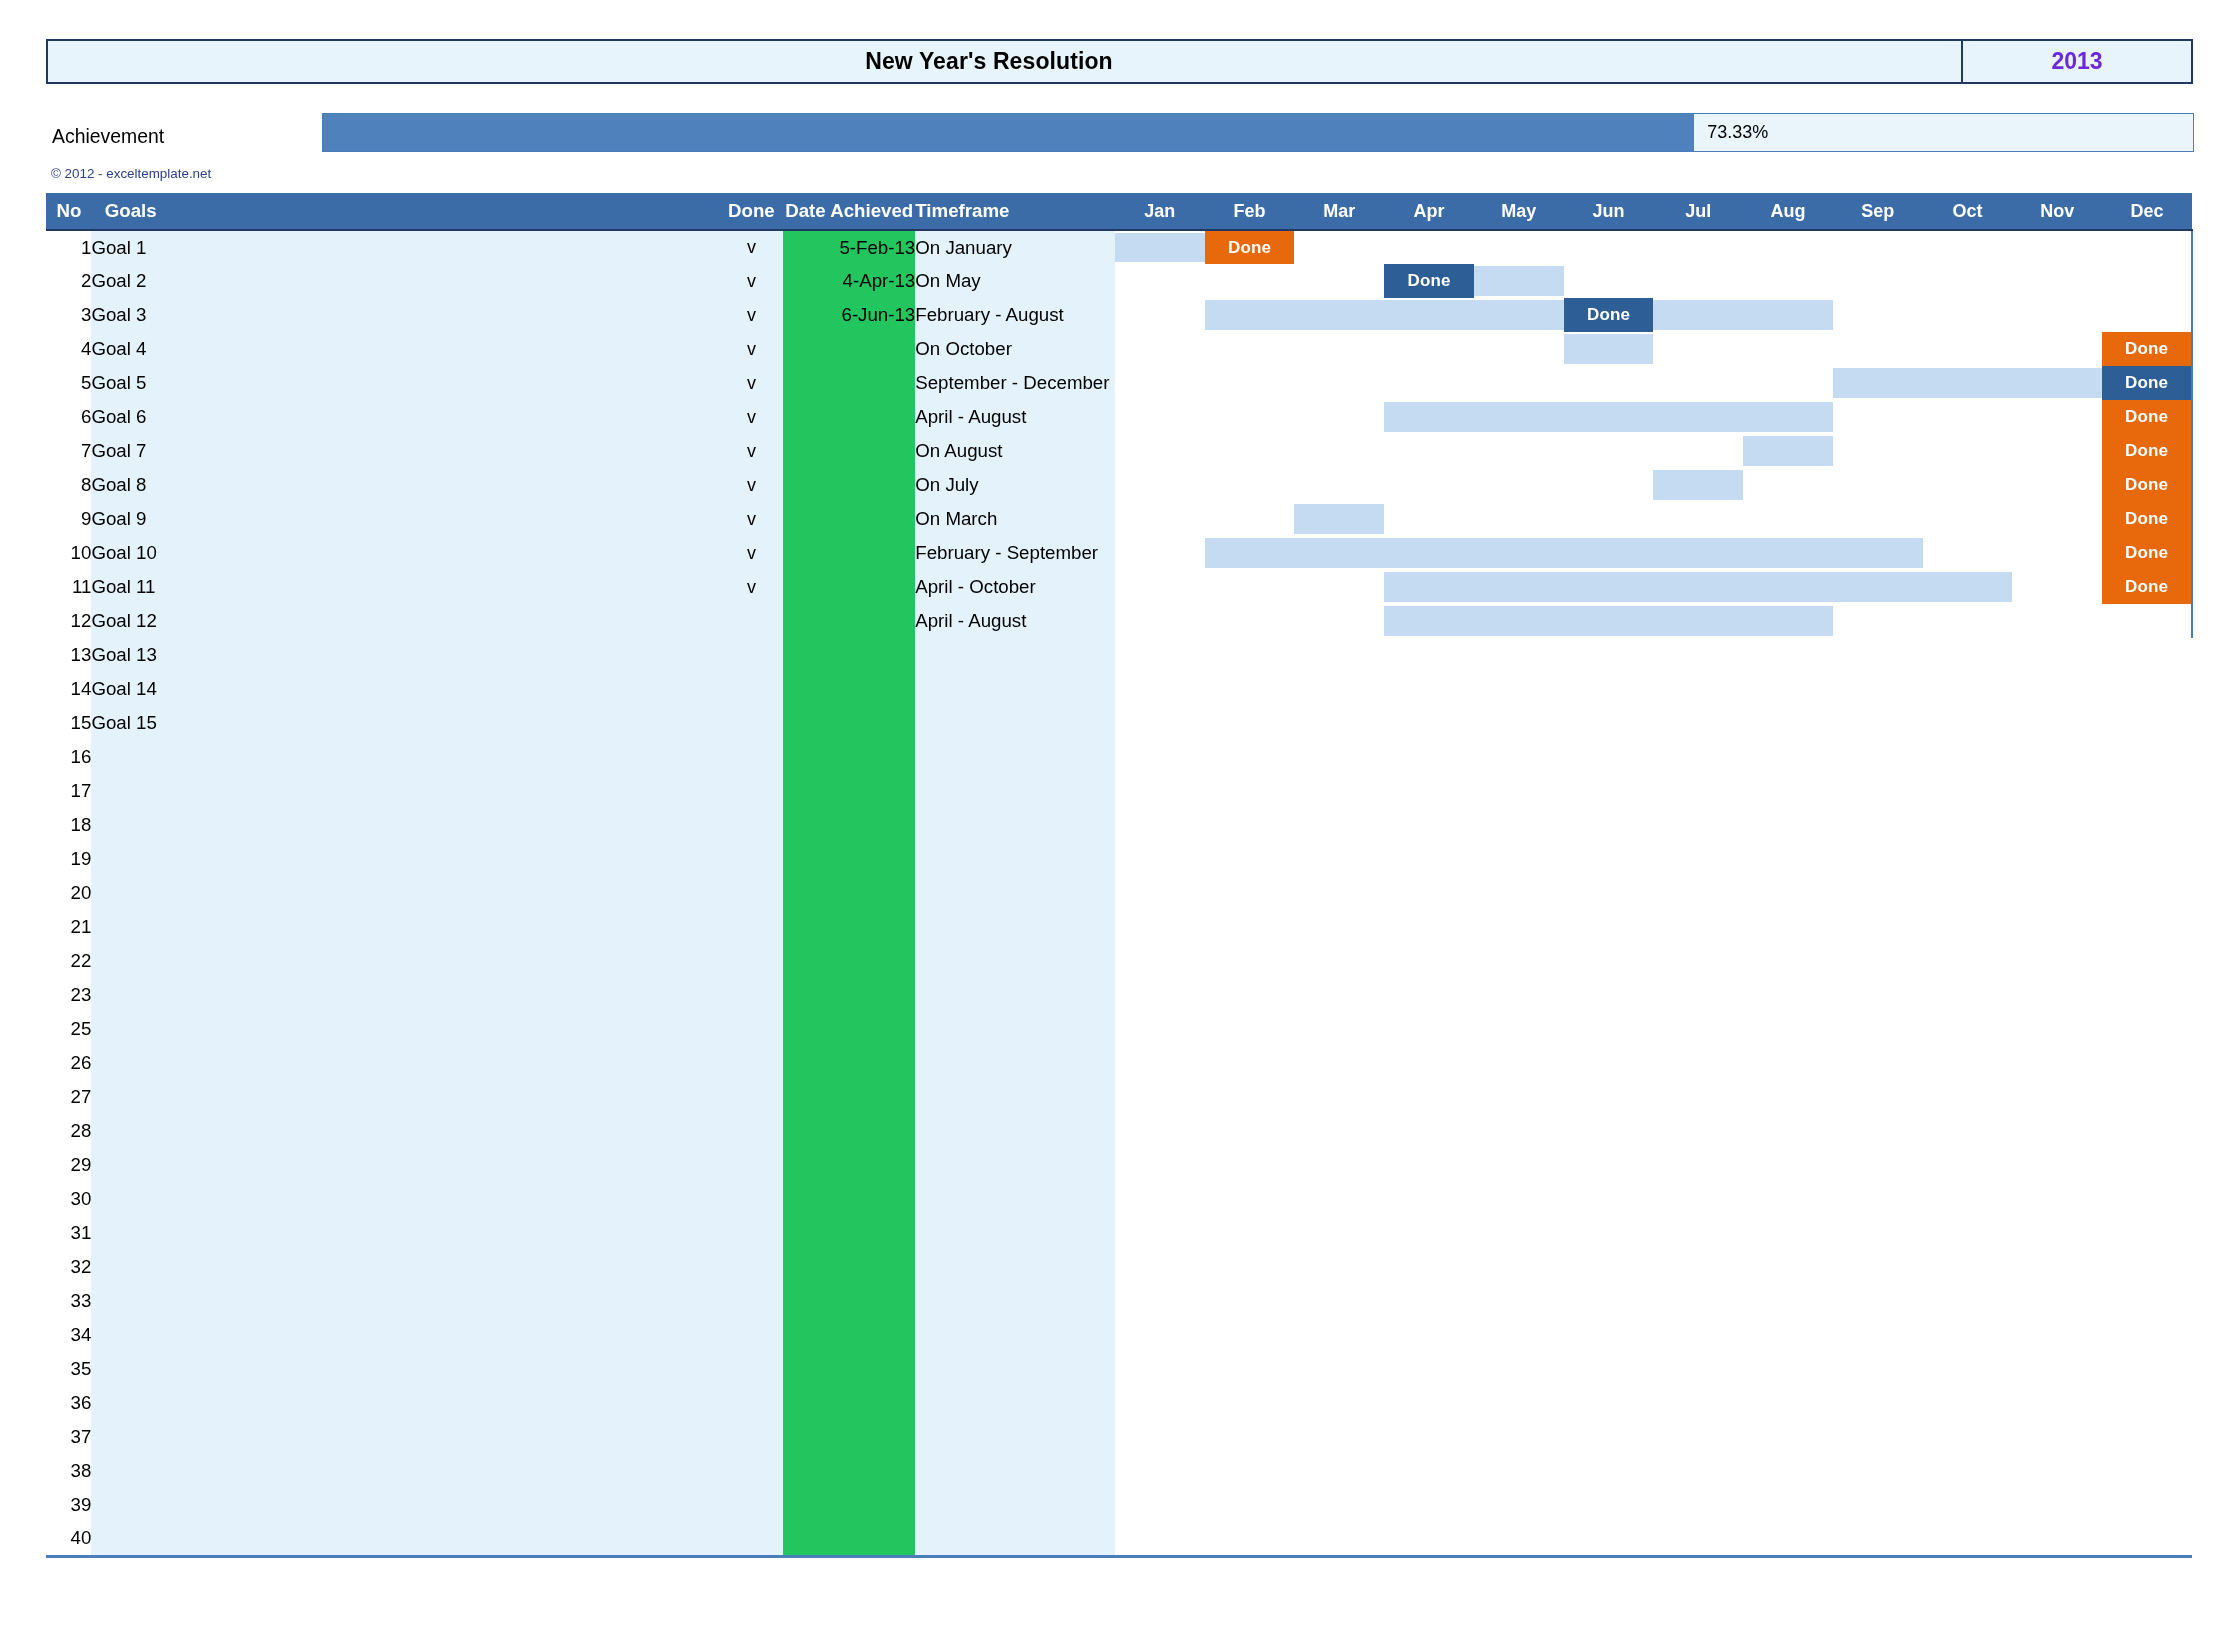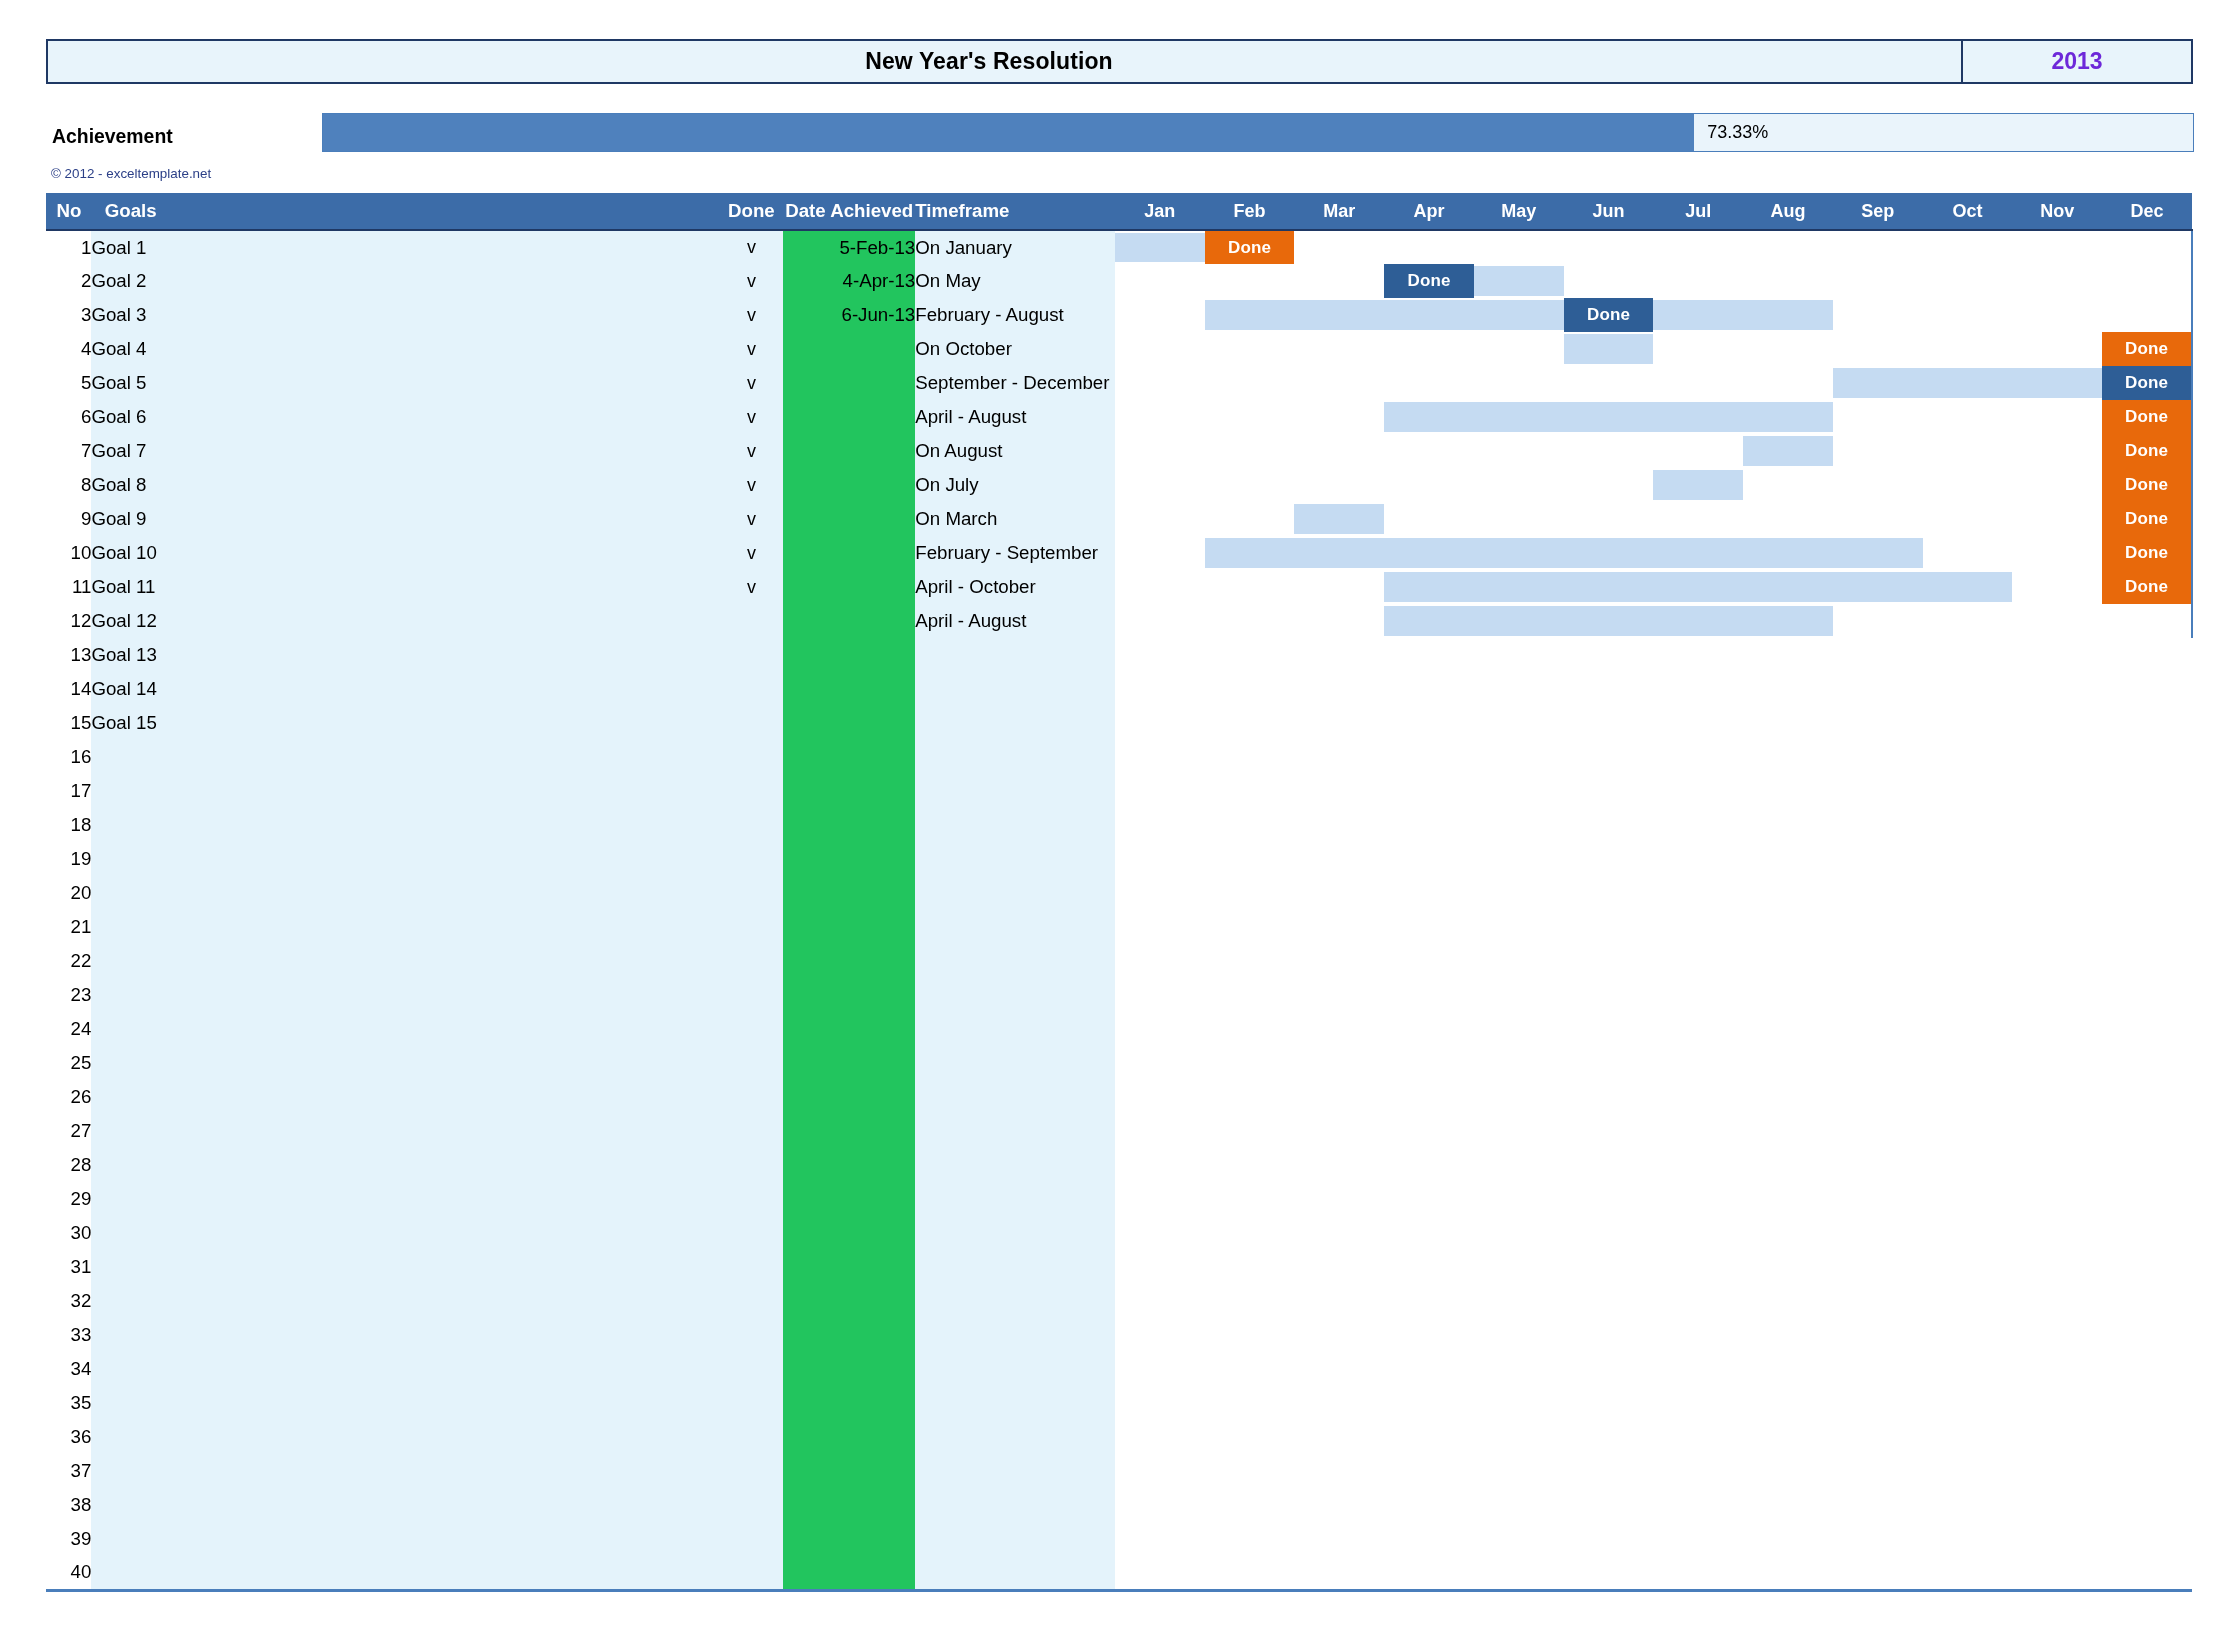--- a/index.html
+++ b/index.html
@@ -56,21 +56,21 @@
     font-weight: bold;
     color: #6d28d9;
   }
 
   
   .achievement-label {
     position: absolute;
     left: 52px;
     top: 125px;
     font-size: 19.4px;
-    font-weight: bold;
+    font-weight: normal;
     color: #000000;
   }
   .progress-outer {
     position: absolute;
     left: 322px;
     top: 113px;
     width: 1872px;
     height: 39px;
     box-sizing: border-box;
     border: 1.5px solid #4A7EBB;
@@ -699,28 +699,20 @@
         </tr>
         <tr>
           <td class="c-no">23</td>
           <td class="c-goal"></td>
           <td class="c-done"></td>
           <td class="c-date"></td>
           <td class="c-tf"></td>
           <td class="c-blankgantt" colspan="12"></td>
         </tr>
         <tr>
-          <td class="c-no">24</td>
-          <td class="c-goal"></td>
-          <td class="c-done"></td>
-          <td class="c-date"></td>
-          <td class="c-tf"></td>
-          <td class="c-blankgantt" colspan="12"></td>
-        </tr>
-        <tr>
           <td class="c-no">25</td>
           <td class="c-goal"></td>
           <td class="c-done"></td>
           <td class="c-date"></td>
           <td class="c-tf"></td>
           <td class="c-blankgantt" colspan="12"></td>
         </tr>
         <tr>
           <td class="c-no">26</td>
           <td class="c-goal"></td>

